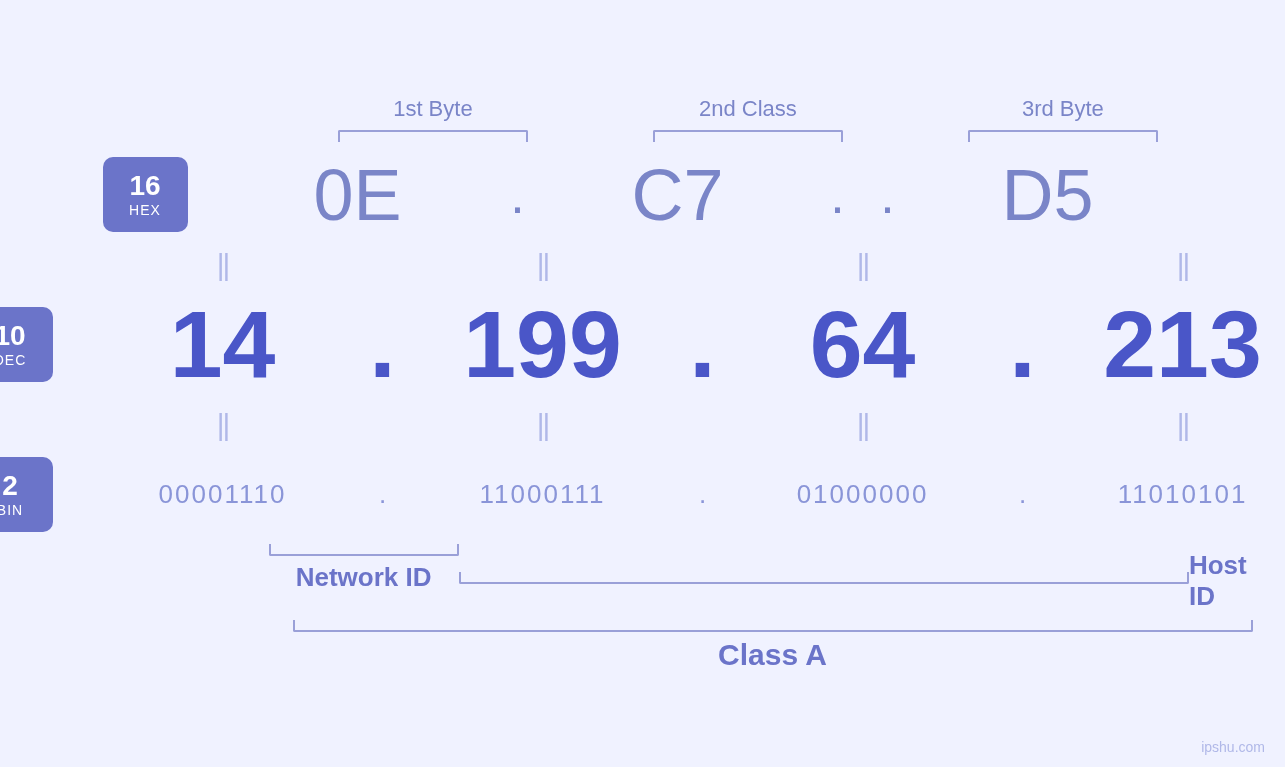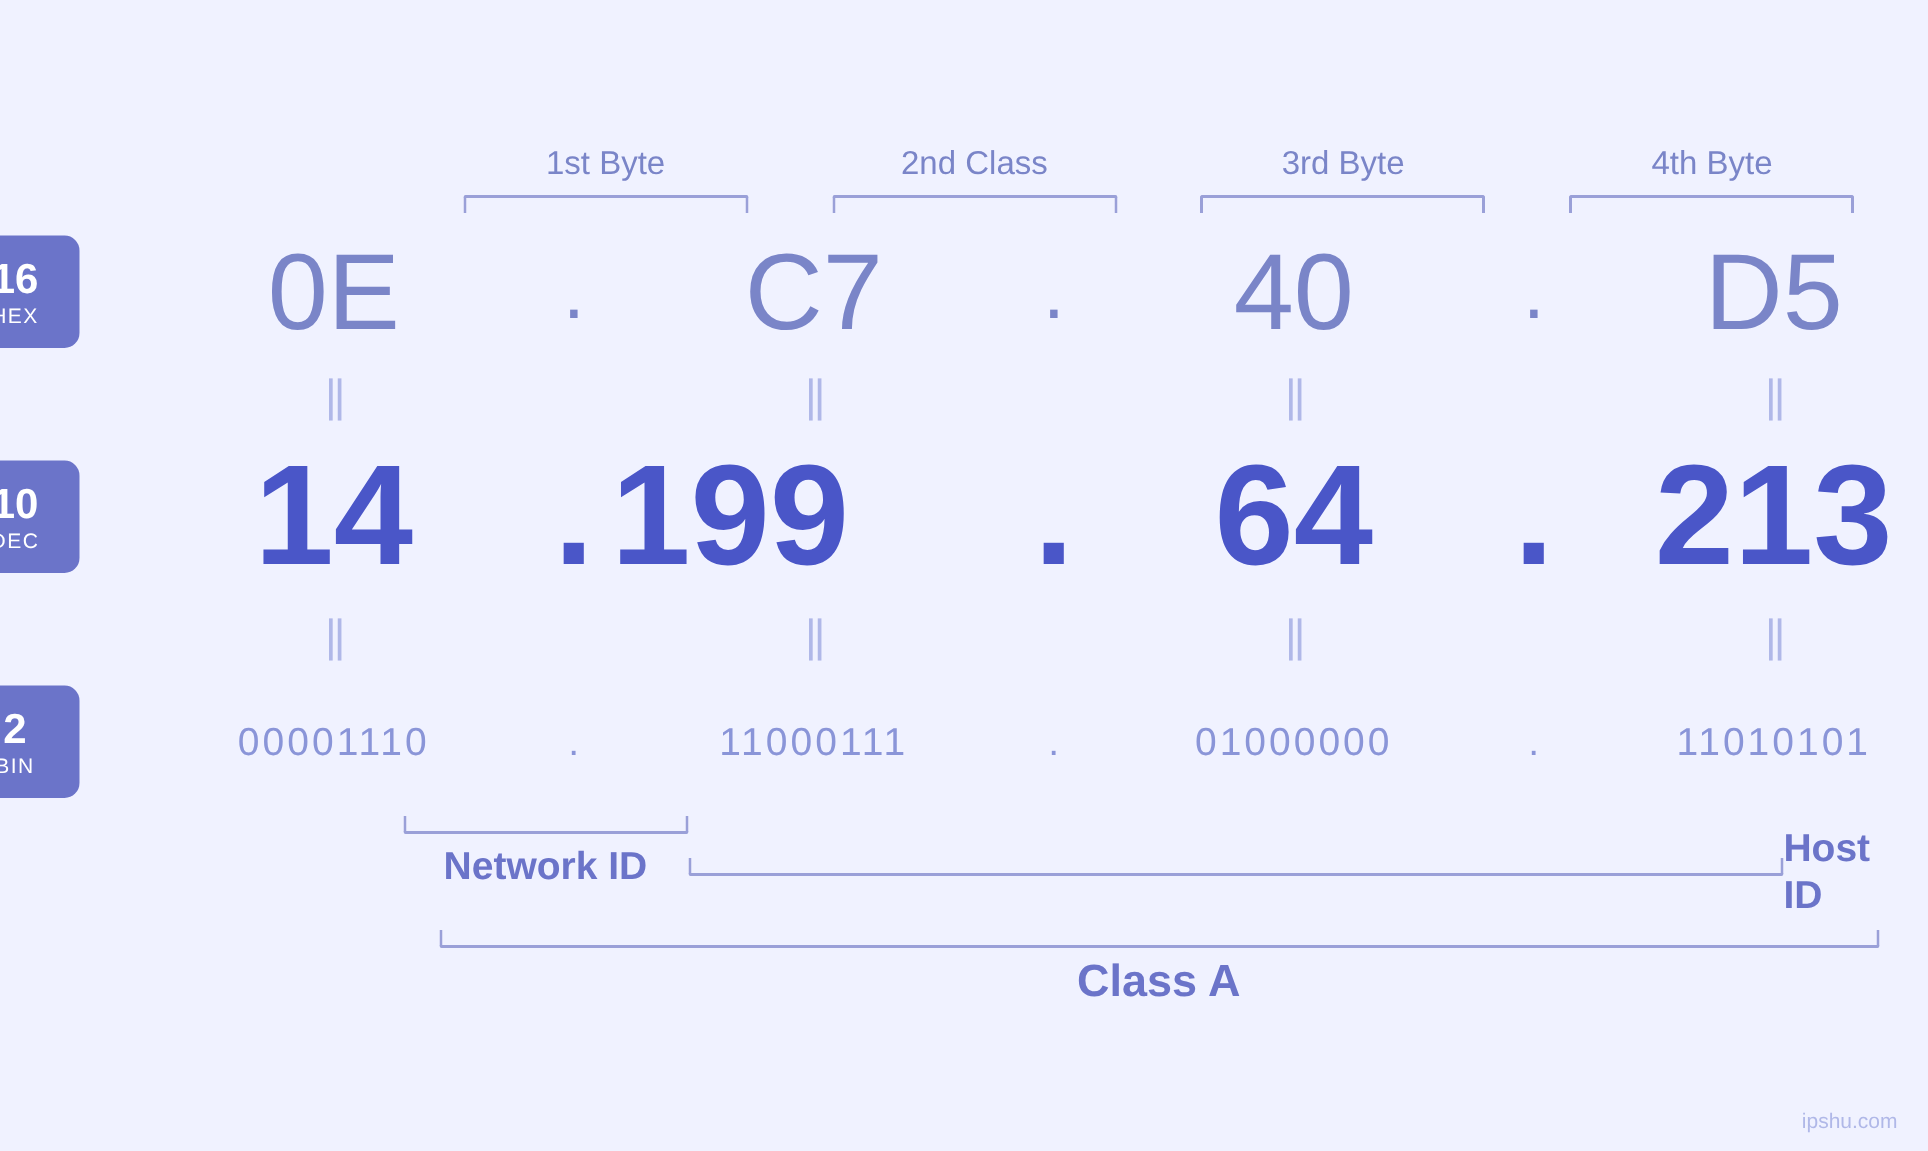--- a/index.html
+++ b/index.html
@@ -273,24 +273,20 @@
     <div class="byte-col">
       <span class="byte-label">2nd Class</span>
       <div class="bracket-top"></div>
     </div>
     <div style="width:50px;"></div>
     <div class="byte-col">
       <span class="byte-label">3rd Byte</span>
       <div class="bracket-top"></div>
     </div>
     <div style="width:50px;"></div>
-    <div class="byte-col">
-      <span class="byte-label">4th Byte</span>
-      <div class="bracket-top"></div>
-    </div>
   </div>
 
   <div class="row-group">
     <div class="row-badge">
       <div class="badge">
         <span class="badge-num">16</span>
         <span class="badge-label">HEX</span>
       </div>
     </div>
     <div class="row-data" style="height:90px;">
@@ -299,23 +295,20 @@
       </div>
       <div class="dot-col">
         <span class="dot-hex">.</span>
       </div>
       <div class="byte-col-data" style="width:270px; display:flex; justify-content:center; align-items:center;">
         <span class="hex-value">C7</span>
       </div>
       <div class="dot-col">
         <span class="dot-hex">.</span>
       </div>
-      <div class="byte-col-data" style="width:270px; display:flex; justify-content:center; align-items:center;">
-        <span class="hex-value">40</span>
-      </div>
       <div class="dot-col">
         <span class="dot-hex">.</span>
       </div>
       <div class="byte-col-data" style="width:270px; display:flex; justify-content:center; align-items:center;">
         <span class="hex-value">D5</span>
       </div>
     </div>
   </div>
 
   <div class="equal-group">
@@ -346,21 +339,21 @@
         <span class="badge-label">DEC</span>
       </div>
     </div>
     <div class="row-data" style="height:110px;">
       <div class="byte-col-data" style="width:270px; display:flex; justify-content:center; align-items:center;">
         <span class="dec-value">14</span>
       </div>
       <div class="dot-col">
         <span class="dot-dec">.</span>
       </div>
-      <div class="byte-col-data" style="width:270px; display:flex; justify-content:flex-start; align-items:center;">
+      <div class="byte-col-data" style="width:270px; display:flex; justify-content:center; align-items:center;">
         <span class="dec-value">199</span>
       </div>
       <div class="dot-col">
         <span class="dot-dec">.</span>
       </div>
       <div class="byte-col-data" style="width:270px; display:flex; justify-content:center; align-items:center;">
         <span class="dec-value">64</span>
       </div>
       <div class="dot-col">
         <span class="dot-dec">.</span>

